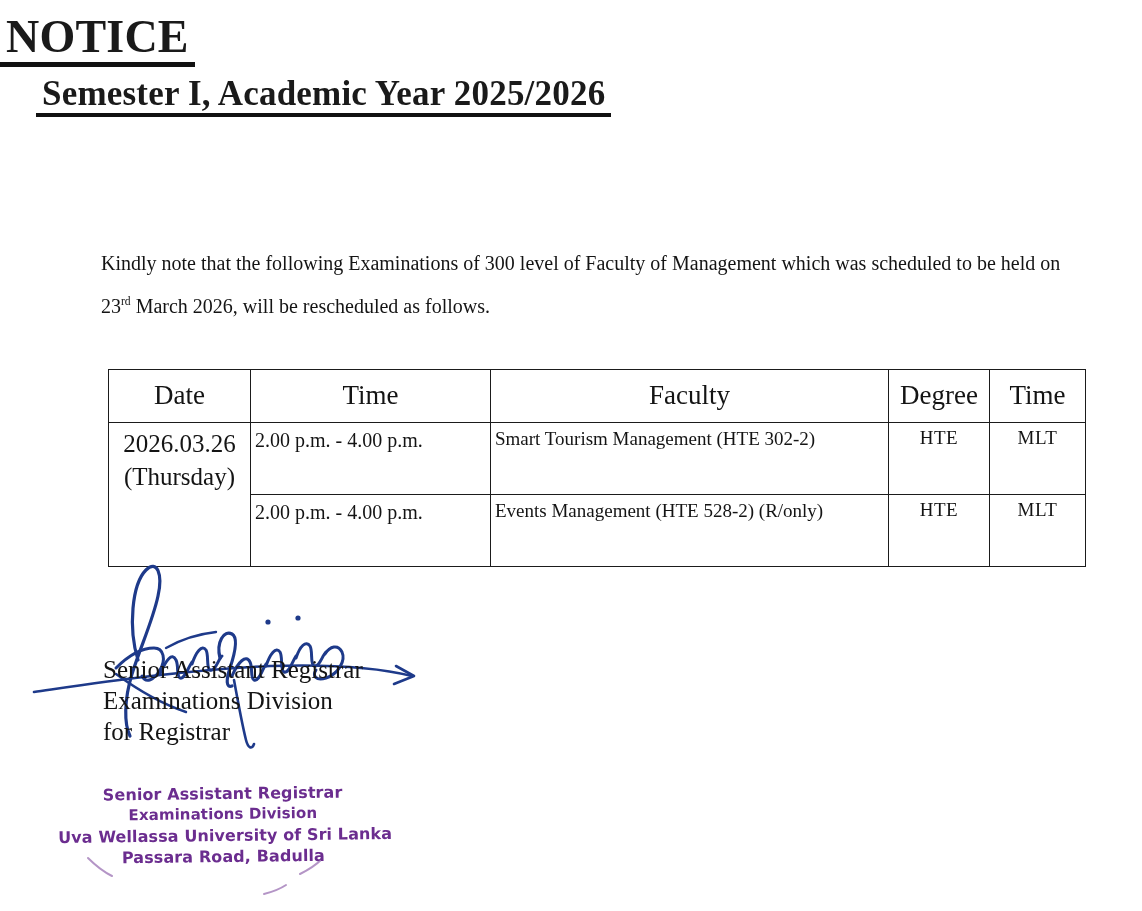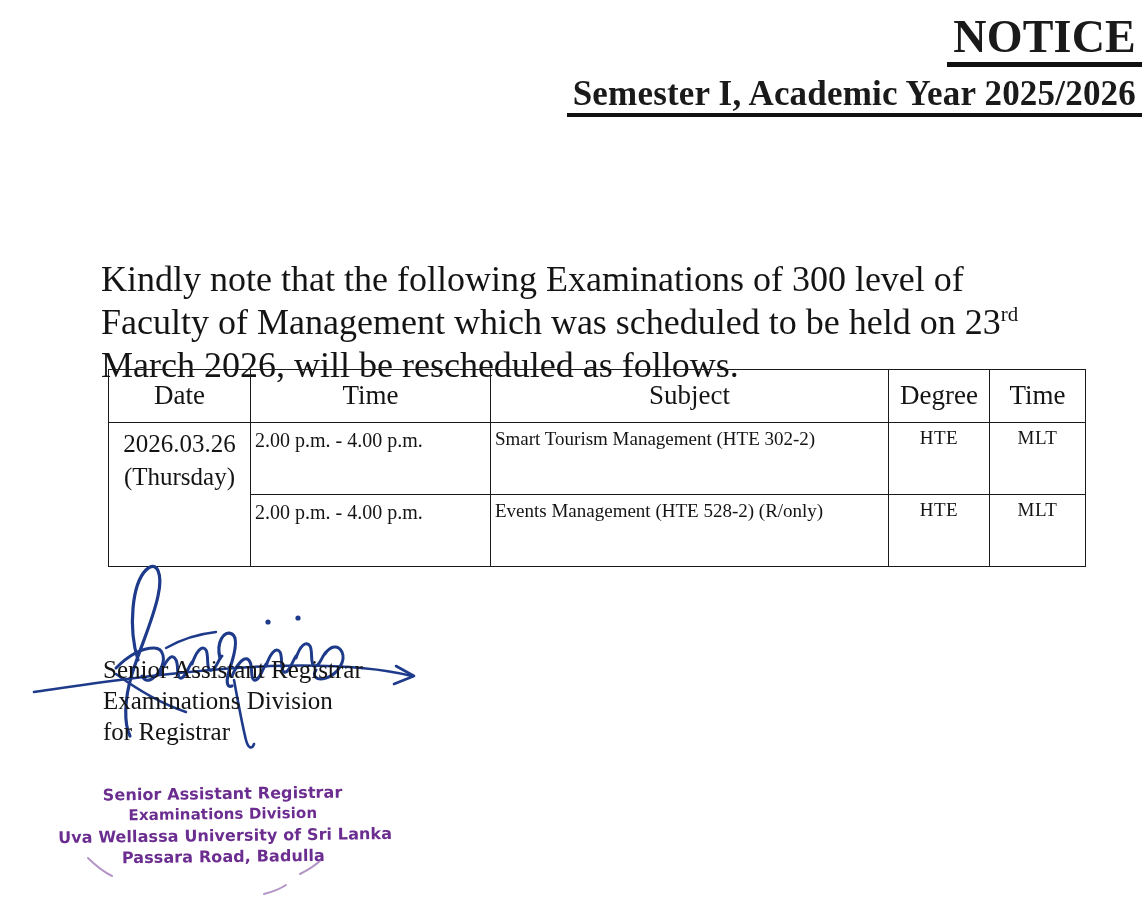--- a/index.html
+++ b/index.html
@@ -16,21 +16,21 @@
     font-family: "Liberation Serif", "DejaVu Serif", serif;
     color: #111111;
   }
 
   
   .titles {
     position: absolute;
     top: 14px;
     left: 0;
     width: 100%;
-    text-align: right;
+    text-align: left;
   }
   .title-line {
     display: block;
     font-weight: bold;
     color: #1a1a1a;
     letter-spacing: 0.2px;
     line-height: 1.02;
   }
   .title-line > span {
     display: inline-block;
@@ -41,21 +41,21 @@
   .title-1 > span { border-bottom-width: 5px; }
   .title-2 { font-size: 35px; margin-top: 9px; }
   .title-3 { font-size: 35px; margin-top: 9px; margin-left: 36px; }
 
   
   .body-par {
     position: absolute;
     top: 222px;
     left: 101px;
     width: 960px;
-    font-size: 36px;
+    font-size: 20px;
     line-height: 43px;
     color: #141414;
   }
   .body-par sup {
     font-size: 0.58em;
     vertical-align: super;
     line-height: 0;
   }
 
   
@@ -189,21 +189,21 @@
         <col class="col-date">
         <col class="col-time">
         <col class="col-subj">
         <col class="col-degree">
         <col class="col-venue">
       </colgroup>
       <thead>
         <tr>
           <th>Date</th>
           <th>Time</th>
-          <th>Subject</th>
+          <th>Faculty</th>
           <th>Degree</th>
           <th>Time</th>
         </tr>
       </thead>
       <tbody>
         <tr class="data-row">
           <td class="cell-date" rowspan="2">2026.03.26 (Thursday)</td>
           <td class="cell-time">2.00 p.m. - 4.00 p.m.</td>
           <td class="cell-subject">Smart Tourism Management (HTE 302-2)</td>
           <td class="cell-small">HTE</td>

